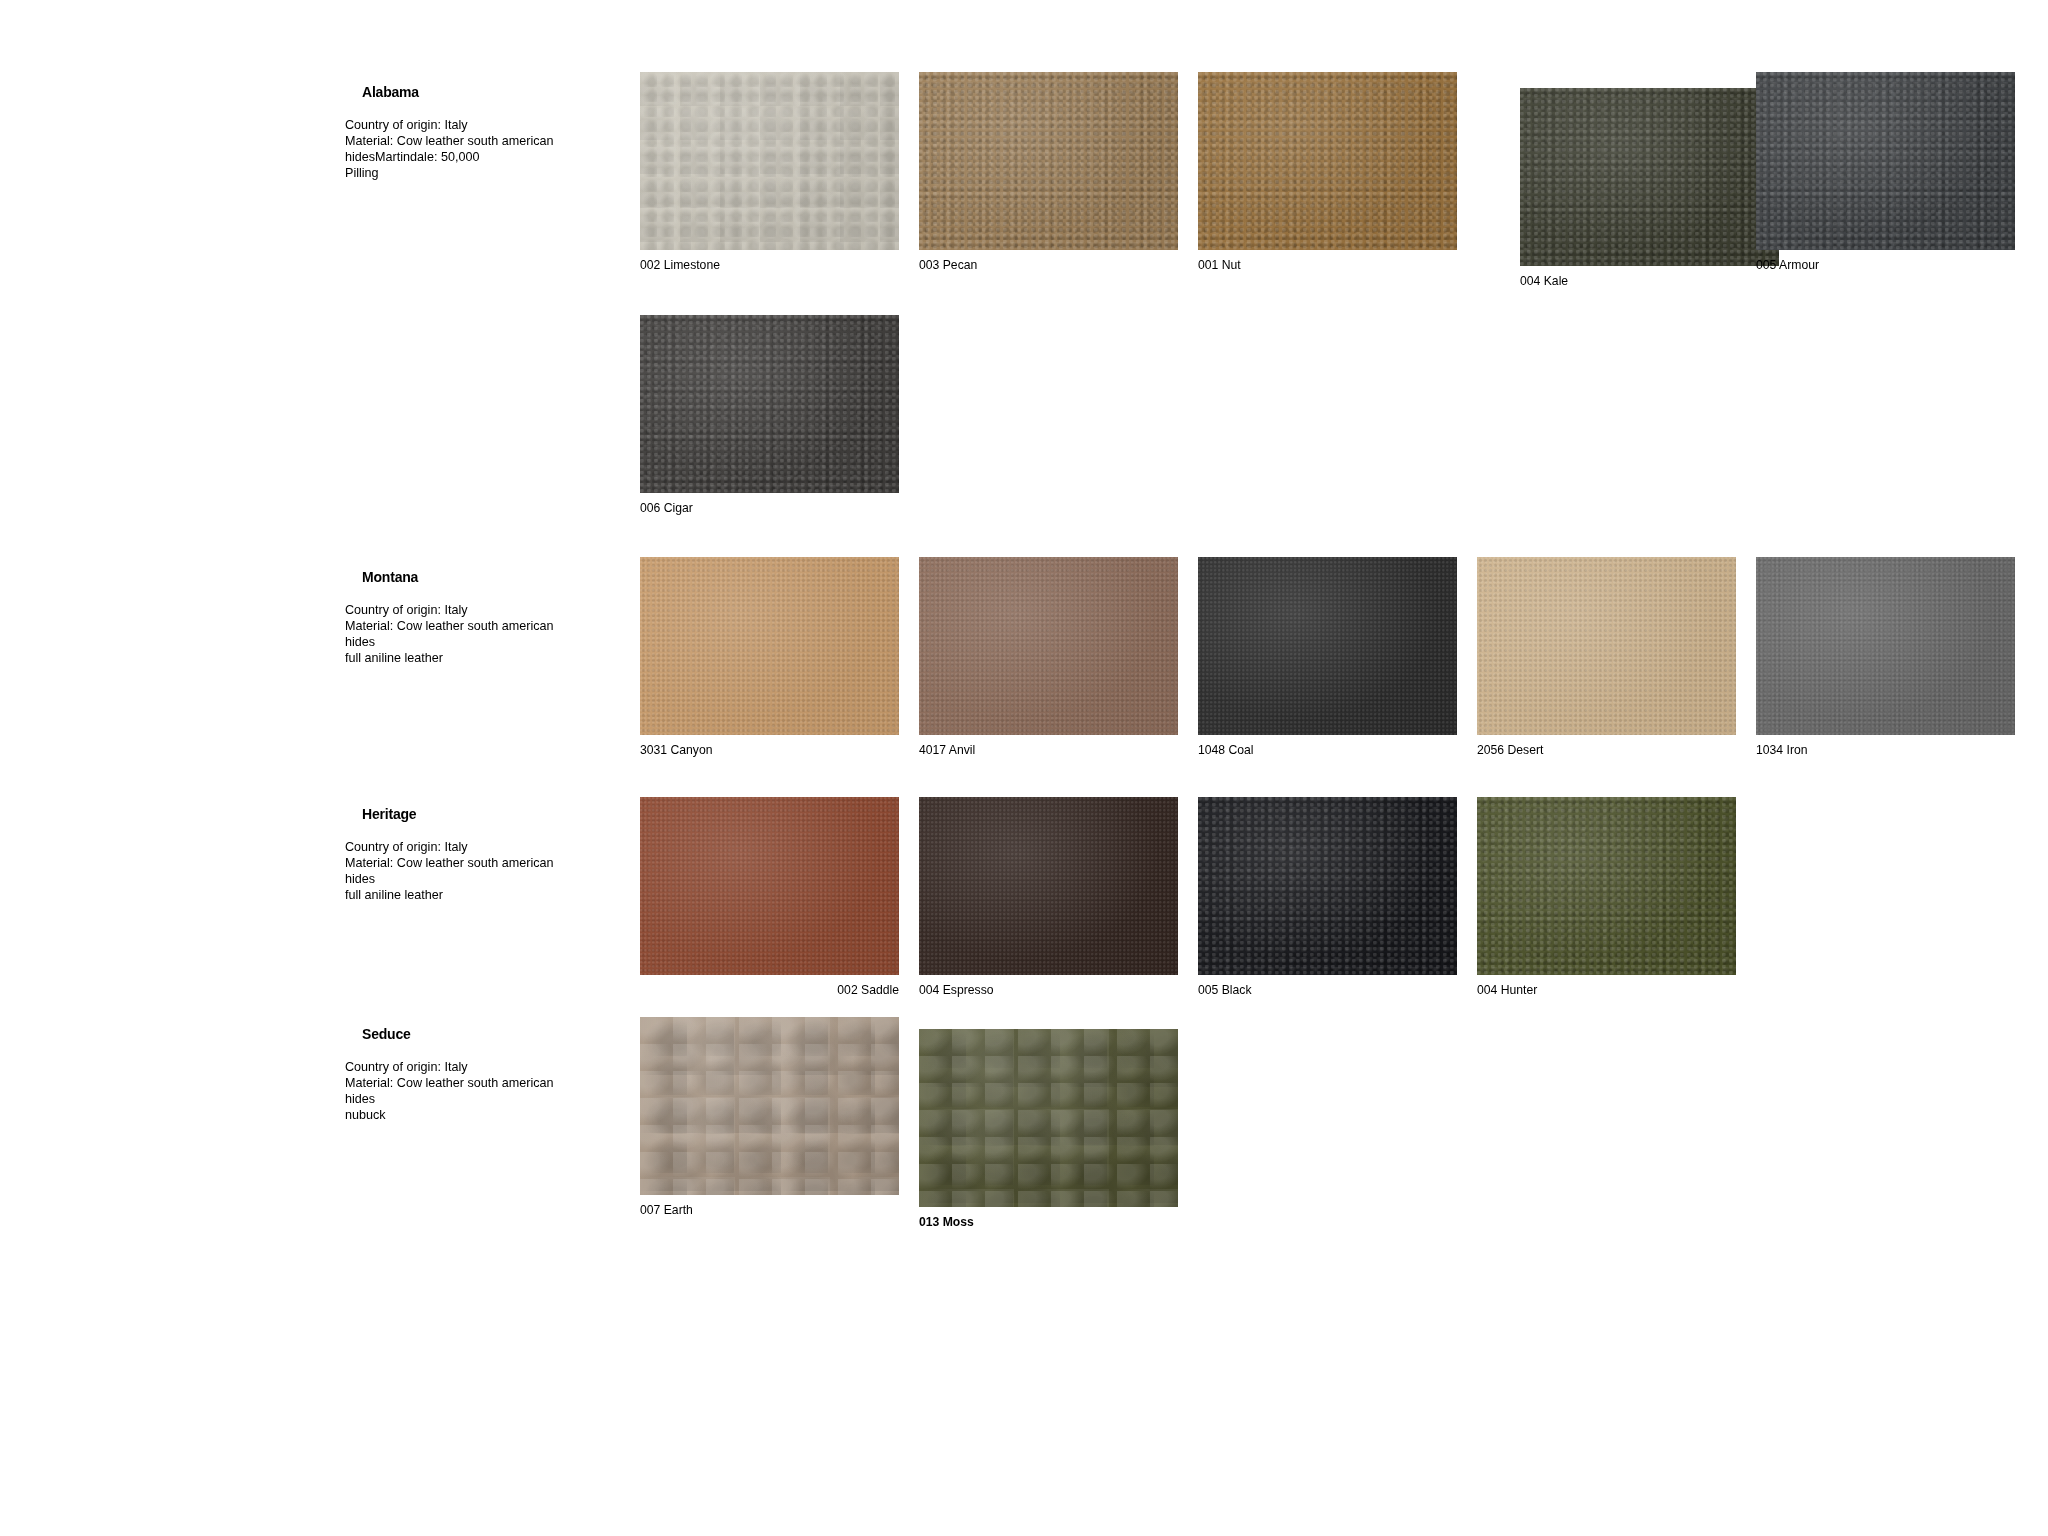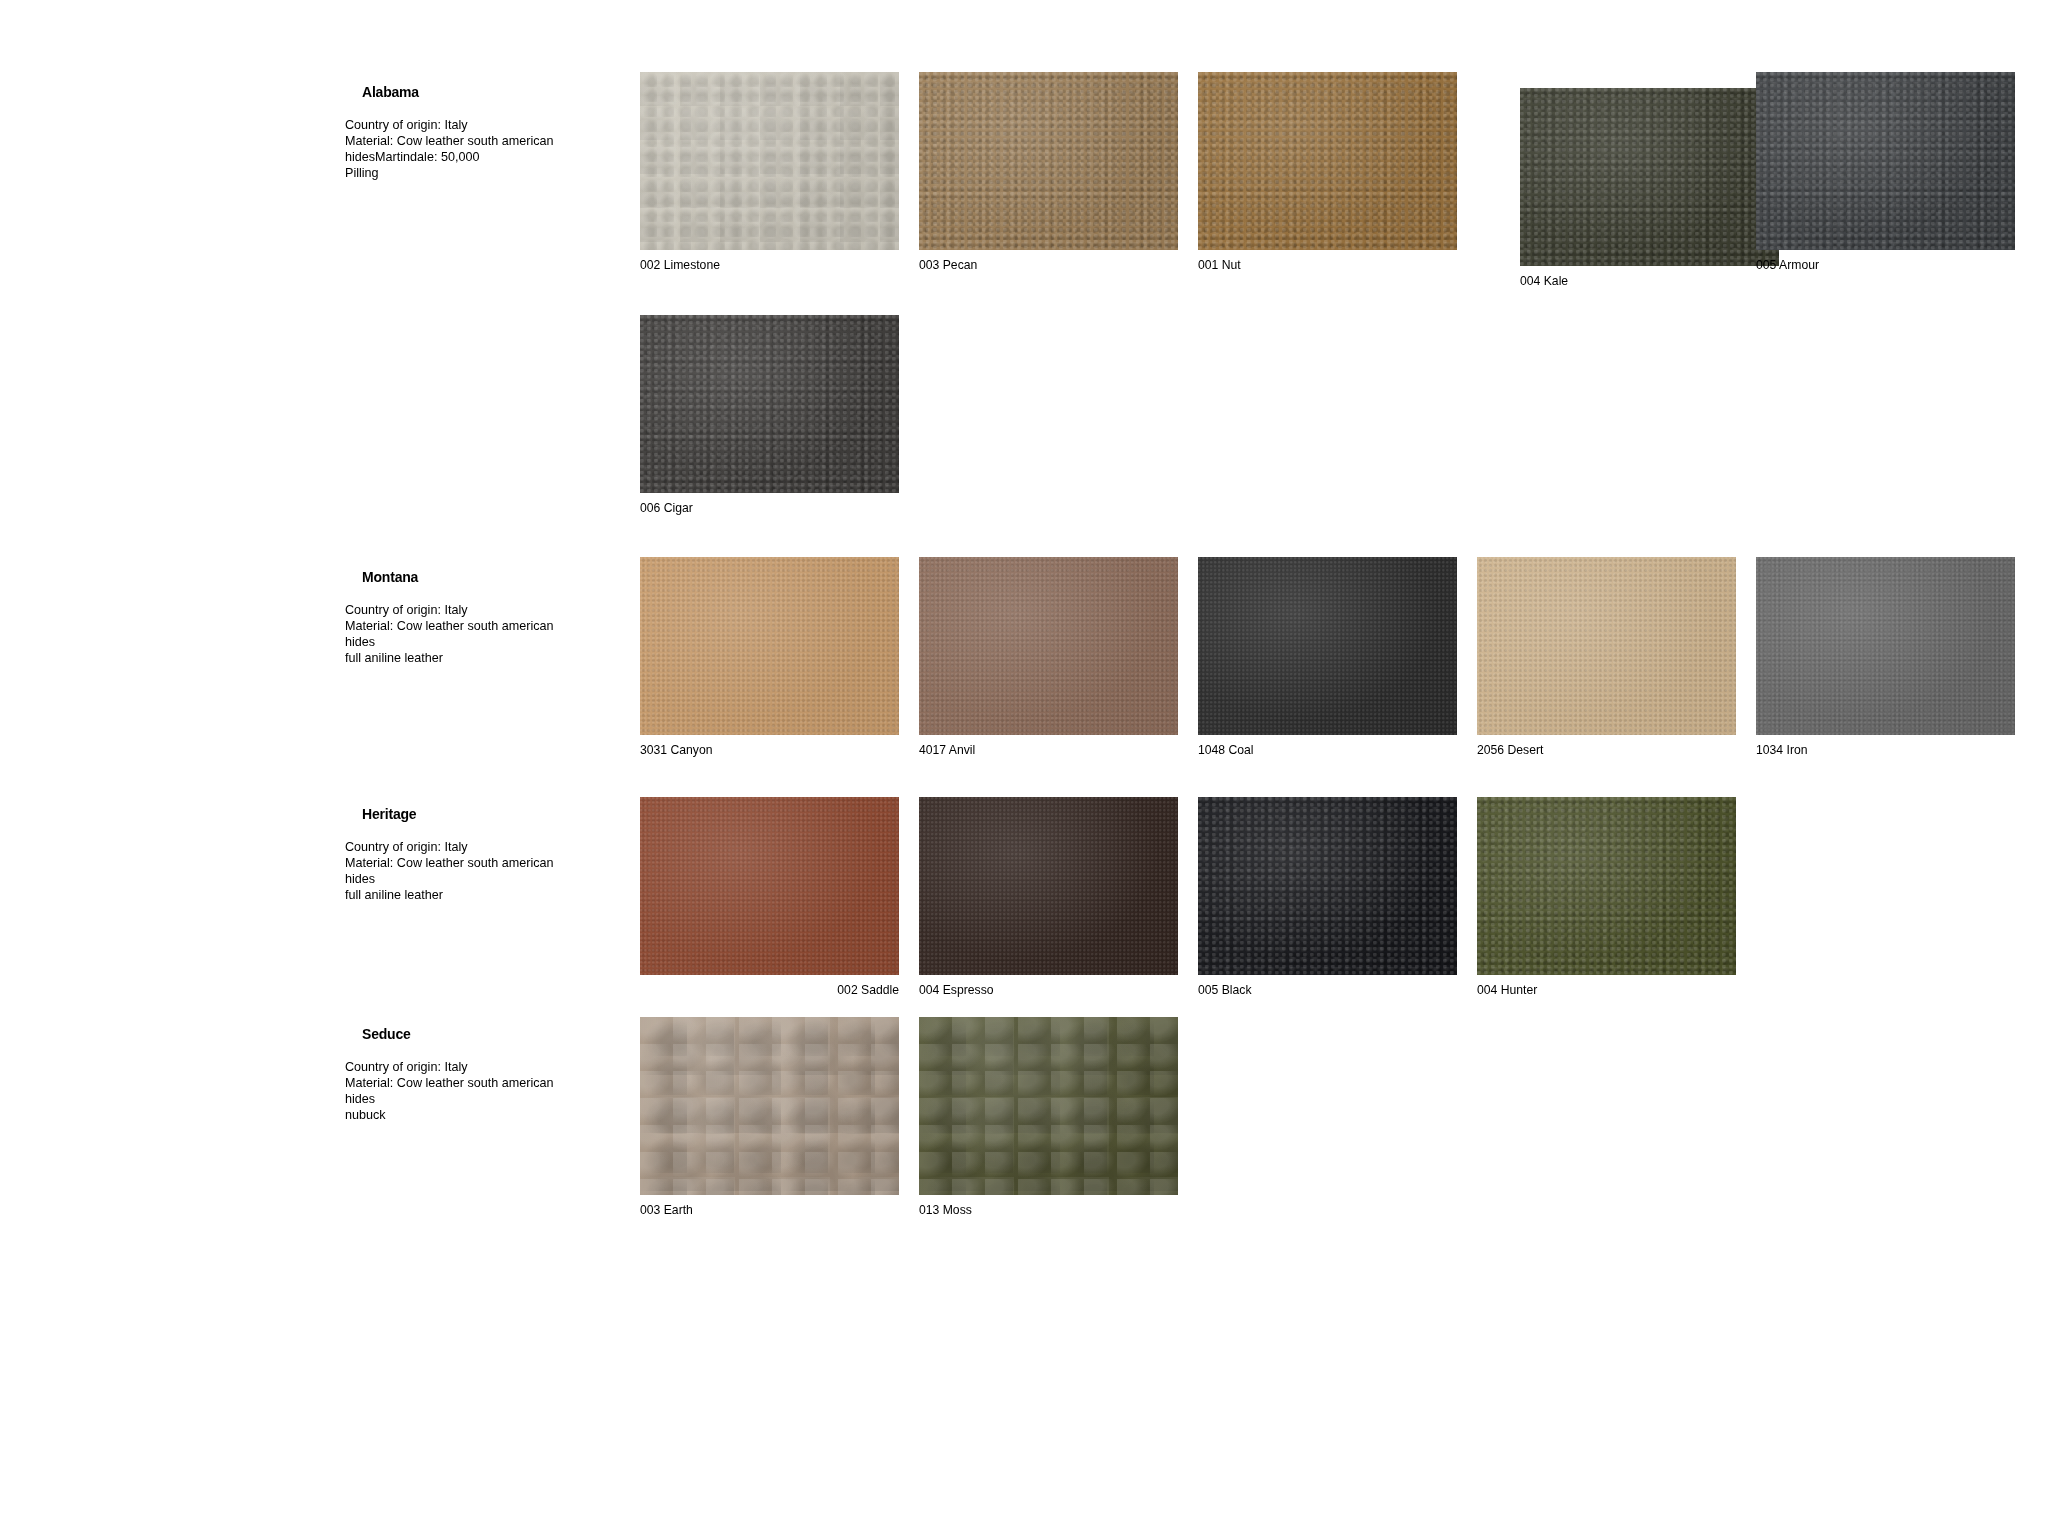--- a/index.html
+++ b/index.html
@@ -287,23 +287,23 @@
             <span class="spec-line">hides</span>
             <span class="spec-line">nubuck</span>
           </div>
         </div>
         <div class="swatch-rows" style="top: 7px;">
           <div class="swatch" style="left: 0px; top: 0px;">
             <div class="chip" style="background: rgb(168, 150, 132);">
               <div class="grain nubuck"></div>
               <div class="sheen"></div>
             </div>
-            <div class="caption">003 Earth</div>
-          </div>
-          <div class="swatch" style="left: 279px; top: 0px;">
+            <div class="caption">007 Earth</div>
+          </div>
+          <div class="swatch" style="left: 279px; top: 12px; font-weight: bold;">
             <div class="chip" style="background: rgb(78, 80, 47);">
               <div class="grain nubuck"></div>
               <div class="sheen"></div>
             </div>
             <div class="caption">013 Moss</div>
           </div>
         </div>
       </div>
     </div>
 </div>

